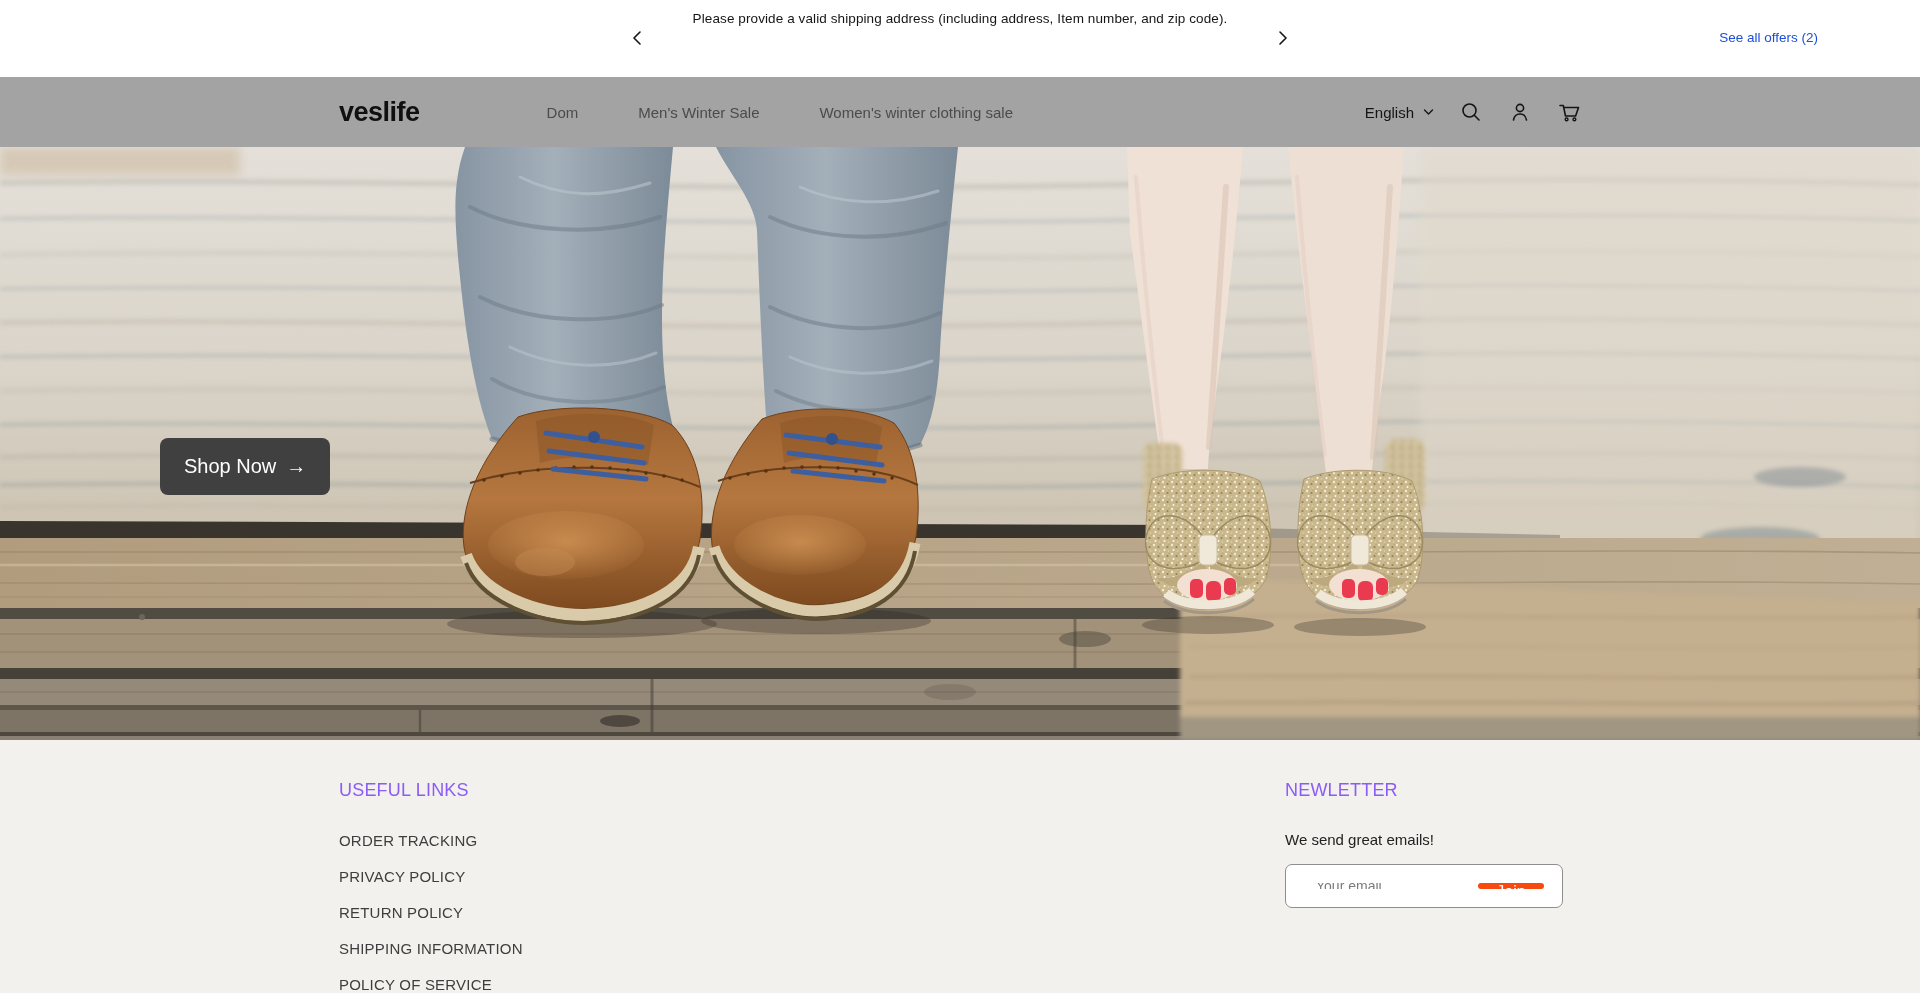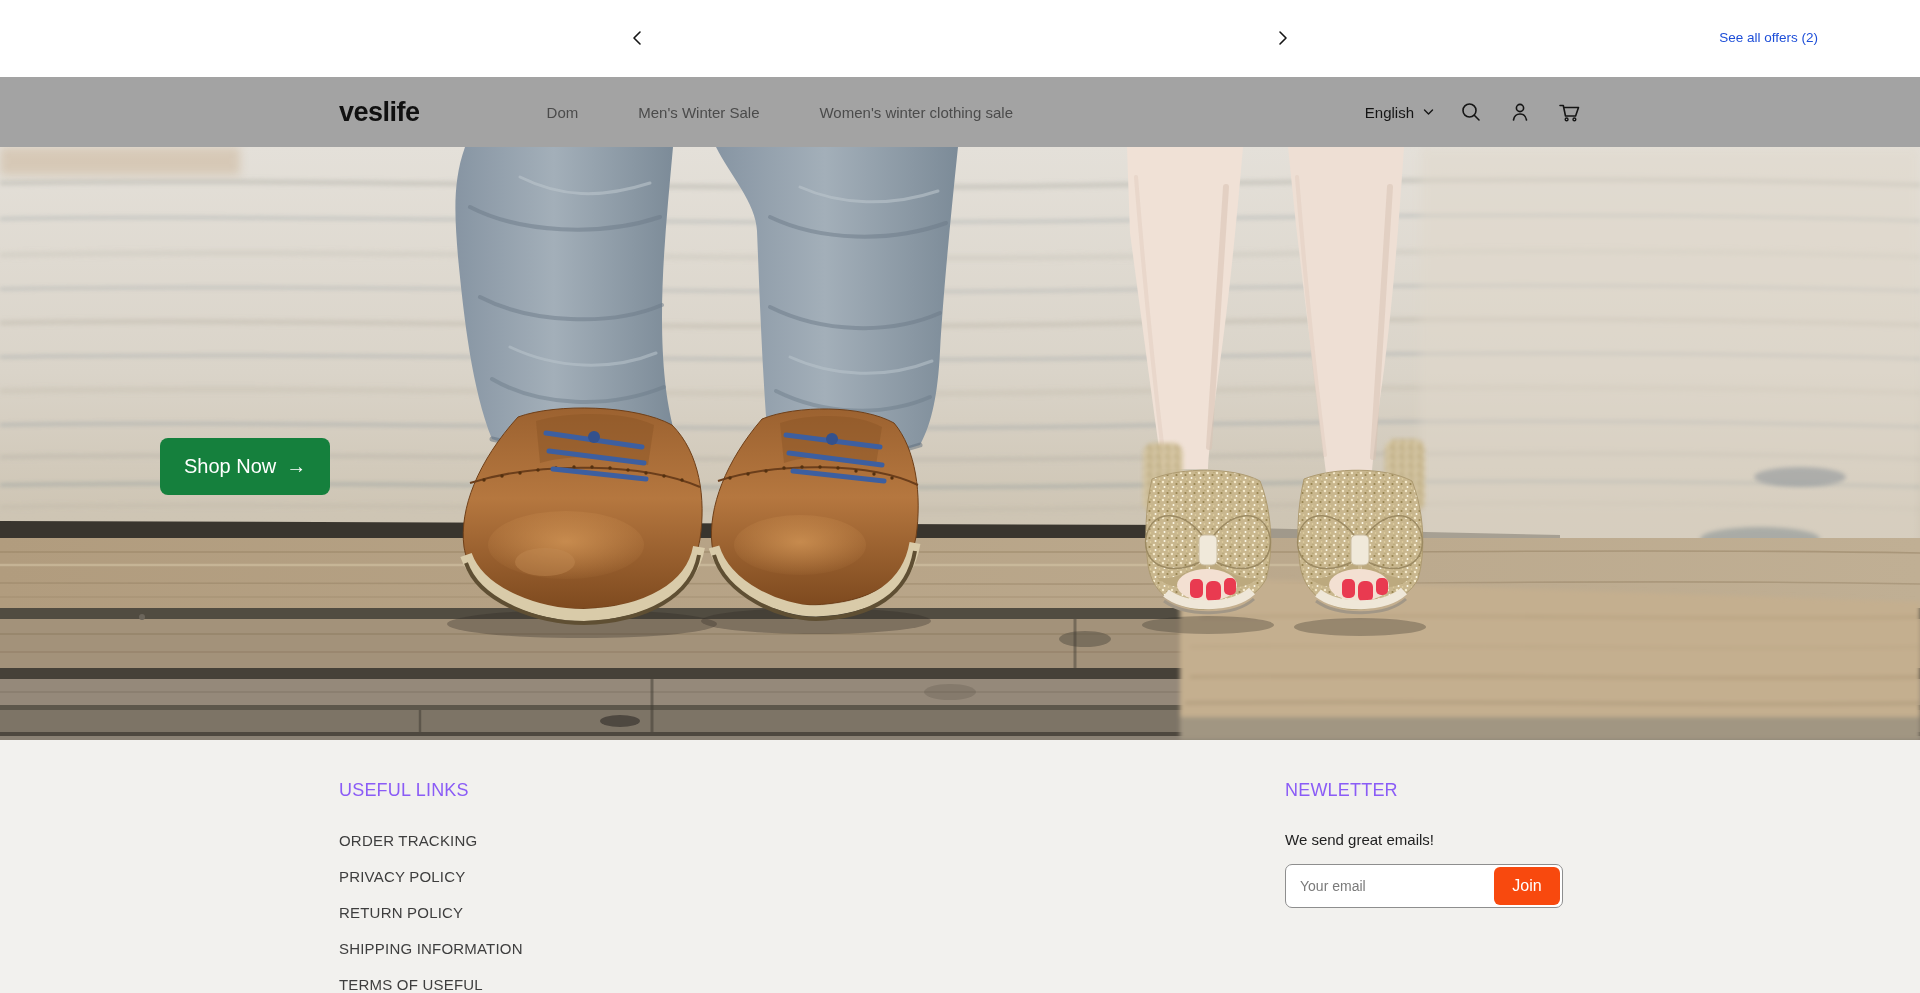--- a/index.html
+++ b/index.html
@@ -66,38 +66,39 @@
   .links-col a {
     display: block; font-size: 15px; color: #3e3e3e; text-decoration: none;
     margin-bottom: 19px; cursor: pointer; letter-spacing: .2px;
   }
   .news-col { position: absolute; left: 898px; top: 40px; width: 278px; margin-left: 48px; }
   .news-col h3 { margin-bottom: 30px; }
   .news-sub { font-size: 15px; color: #222; }
   .email-box {
     margin-top: 16px; height: 44px; width: 278px;
     background: #fff; border: 1px solid #8e8e8e; border-radius: 7px;
-    display: flex; align-items: stretch; padding: 2px; overflow: hidden;
+    display: flex; align-items: stretch; padding: 18px; overflow: hidden;
   }
   .email-box input {
     flex: 1; min-width: 0; border: none; outline: none; background: transparent;
     font-size: 14px; color: #333; padding: 0 12px; font-family: inherit;
   }
   .email-box input::placeholder { color: #7a7a7a; }
   .join-btn {
     width: 66px; border: none; border-radius: 6px; cursor: pointer;
     color: #fff; font-size: 16px; font-family: inherit;
   }
 </style>
 </head>
 <body>
 
 <div class="page">
 
   <div class="announcement">
+    <div class="announcement-text">Please provide a valid shipping address (including address, Item number, and zip code).</div>
     <button class="ann-chev prev">
       <span>
         <svg width="12" height="16" viewBox="0 0 12 16">
             <polyline points="9,2 3,8 9,14" fill="none" stroke="#151515" stroke-width="1.6" stroke-linecap="round" stroke-linejoin="round"></polyline>
           </svg>
       </span>
     </button>
     <button class="ann-chev next">
       <span>
         <svg width="12" height="16" viewBox="0 0 12 16">
@@ -362,35 +363,35 @@
       <path d="M1362,394 C1382,362 1416,360 1422,390 C1426,418 1398,432 1362,412 Z" fill="url(#glitter)" stroke="#9C8A62" stroke-width="1.5"></path>
       <rect x="1351" y="388" width="18" height="30" rx="5" fill="#F0E9DA" stroke="#C9BC9F"></rect>
       <ellipse cx="1359" cy="438" rx="30" ry="16" fill="#F3E0D2"></ellipse>
       <rect x="1342" y="432" width="13" height="19" rx="5" fill="#E93A50"></rect>
       <rect x="1358" y="434" width="15" height="21" rx="6" fill="#E93A50"></rect>
       <rect x="1376" y="431" width="12" height="17" rx="5" fill="#E93A50"></rect>
       <path d="M1318,446 C1338,462 1384,462 1404,444" fill="none" stroke="#EFE7D8" stroke-width="9"></path>
       <path d="M1316,454 C1338,470 1386,470 1406,452" fill="none" stroke="#A29786" stroke-width="3"></path>
     </svg>
 
-    <button class="shop-now" style="background: #15803d;">
+    <button class="shop-now" style="background: #404040;">
       <span>Shop Now</span>
       <span>→</span>
     </button>
   </section>
 
   <footer class="footer" style="background: rgb(242, 241, 238);">
     <div class="footer-inner">
       <div class="links-col">
         <h3>USEFUL LINKS</h3>
         <a>ORDER TRACKING</a>
         <a>PRIVACY POLICY</a>
         <a>RETURN POLICY</a>
         <a>SHIPPING INFORMATION</a>
-        <a>TERMS OF USEFUL</a>
+        <a>POLICY OF SERVICE</a>
       </div>
       <div class="news-col">
         <h3>NEWLETTER</h3>
         <p class="news-sub">We send great emails!</p>
         <div class="email-box">
           <input type="email" placeholder="Your email" style="">
           <button class="join-btn" style="background: rgb(248, 73, 14);">Join</button>
         </div>
       </div>
     </div>

